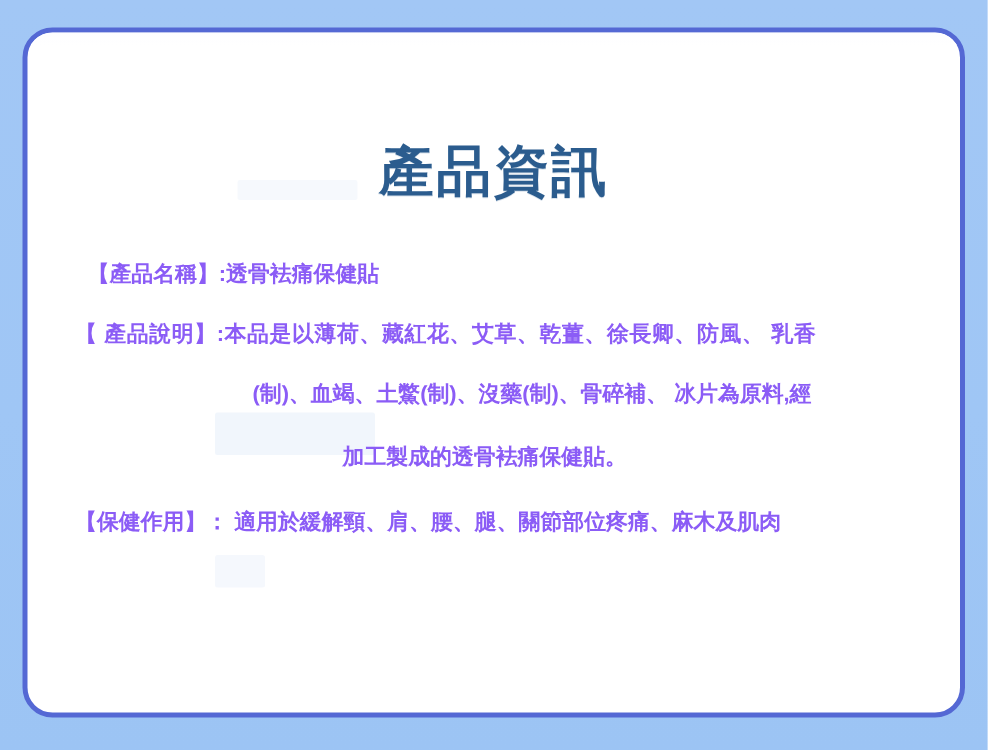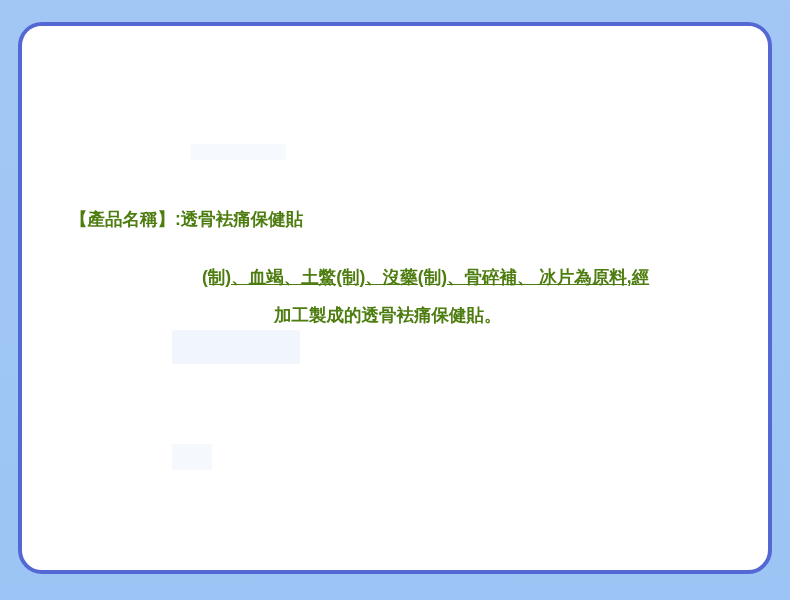--- a/index.html
+++ b/index.html
@@ -73,21 +73,21 @@
     letter-spacing: 2px;
     text-shadow: 0 1px 0 rgba(43,92,142,0.18);
   }
 
   
   .body {
     position: absolute;
     left: 0;
     top: 170px;
     width: 100%;
-    color: #4d7c0f;
+    color: #8b5cf6;
     font-size: 17.5px;
     line-height: 27px;
     font-weight: 600;
   }
   .row {
     position: relative;
     width: 100%;
   }
 
   
@@ -106,21 +106,21 @@
   .row-desc2 { height: 48px; }
   .row-desc3 { height: 52px; padding-left: 32px; }
   .row-fn1   { height: 50px; }
   .row-fn2   { height: 40px; }
 
   .ln {
     position: absolute;
     white-space: nowrap;
   }
   .ln-desc1 { left: 38px;  top: 10px; }
-  .ln-desc2 { left: 180px; top: 20px; text-decoration: underline;  }
+  .ln-desc2 { left: 180px; top: 8px;  }
   .ln-desc3 { left: 252px; top: 10px; }
   .ln-fn1   { left: 38px;  top: 10px; }
   .ln-fn2   { left: 228px; top: 6px;  }
 
   .lbl-gap { letter-spacing: 0.5px; }
 
   
   .clip { position: absolute; inset: 0; border-radius: 20px; overflow: hidden; }
 </style>
 </head>
@@ -128,35 +128,42 @@
 
 <div id="stage">
 
   <div class="card">
     <div class="clip">
 
       <div class="watermark wm-b"></div>
       <div class="watermark wm-a"></div>
       <div class="watermark wm-c"></div>
 
+      <div class="title">產品資訊</div>
 
       <div class="body">
 
         <div class="row row-pair">
           <div class="fld fld-name">【產品名稱】:透骨袪痛保健貼</div>
         </div>
 
+        <div class="row row-desc1">
+          <div class="ln ln-desc1 lbl-gap">【 產品說明】:本品是以薄荷、藏紅花、艾草、乾薑、徐長卿、防風、 乳香</div>
+        </div>
 
         <div class="row row-desc2">
           <div class="ln ln-desc2">(制)、血竭、土鱉(制)、沒藥(制)、骨碎補、 冰片為原料,經</div>
         </div>
 
         <div class="row row-desc3">
           <div class="ln ln-desc3">加工製成的透骨袪痛保健貼。</div>
         </div>
 
+        <div class="row row-fn1">
+          <div class="ln ln-fn1">【保健作用】： 適用於緩解頸、肩、腰、腿、關節部位疼痛、麻木及肌肉</div>
+        </div>
 
 
       </div>
     </div>
   </div>
 
 </div>
 
 </body></html>

